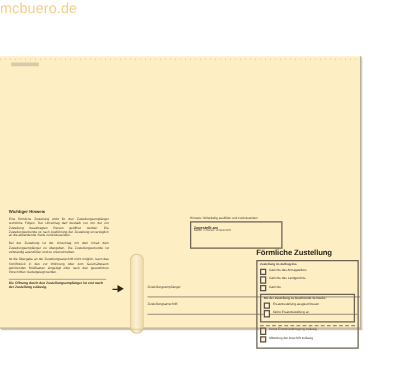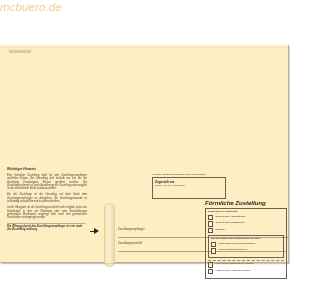--- a/index.html
+++ b/index.html
@@ -2,21 +2,21 @@
 <html><head>
 <meta charset="utf-8">
 <style>
   html,body{margin:0;padding:0;}
   body{
     width:300px;height:300px;overflow:hidden;
     background:#ffffff;
     font-family:"Liberation Sans", sans-serif;
     position:relative;
   }
-  #stage{position:absolute;left:0;top:0;width:300px;height:300px;font-style:italic;}
+  #stage{position:absolute;left:0;top:0;width:300px;height:300px;}
 
   
   .watermark{
     position:absolute;left:0px;top:1px;
     font-size:11.5px;letter-spacing:.1px;
     color:#f2cf8f;font-weight:400;
     white-space:nowrap;
   }
 
   

